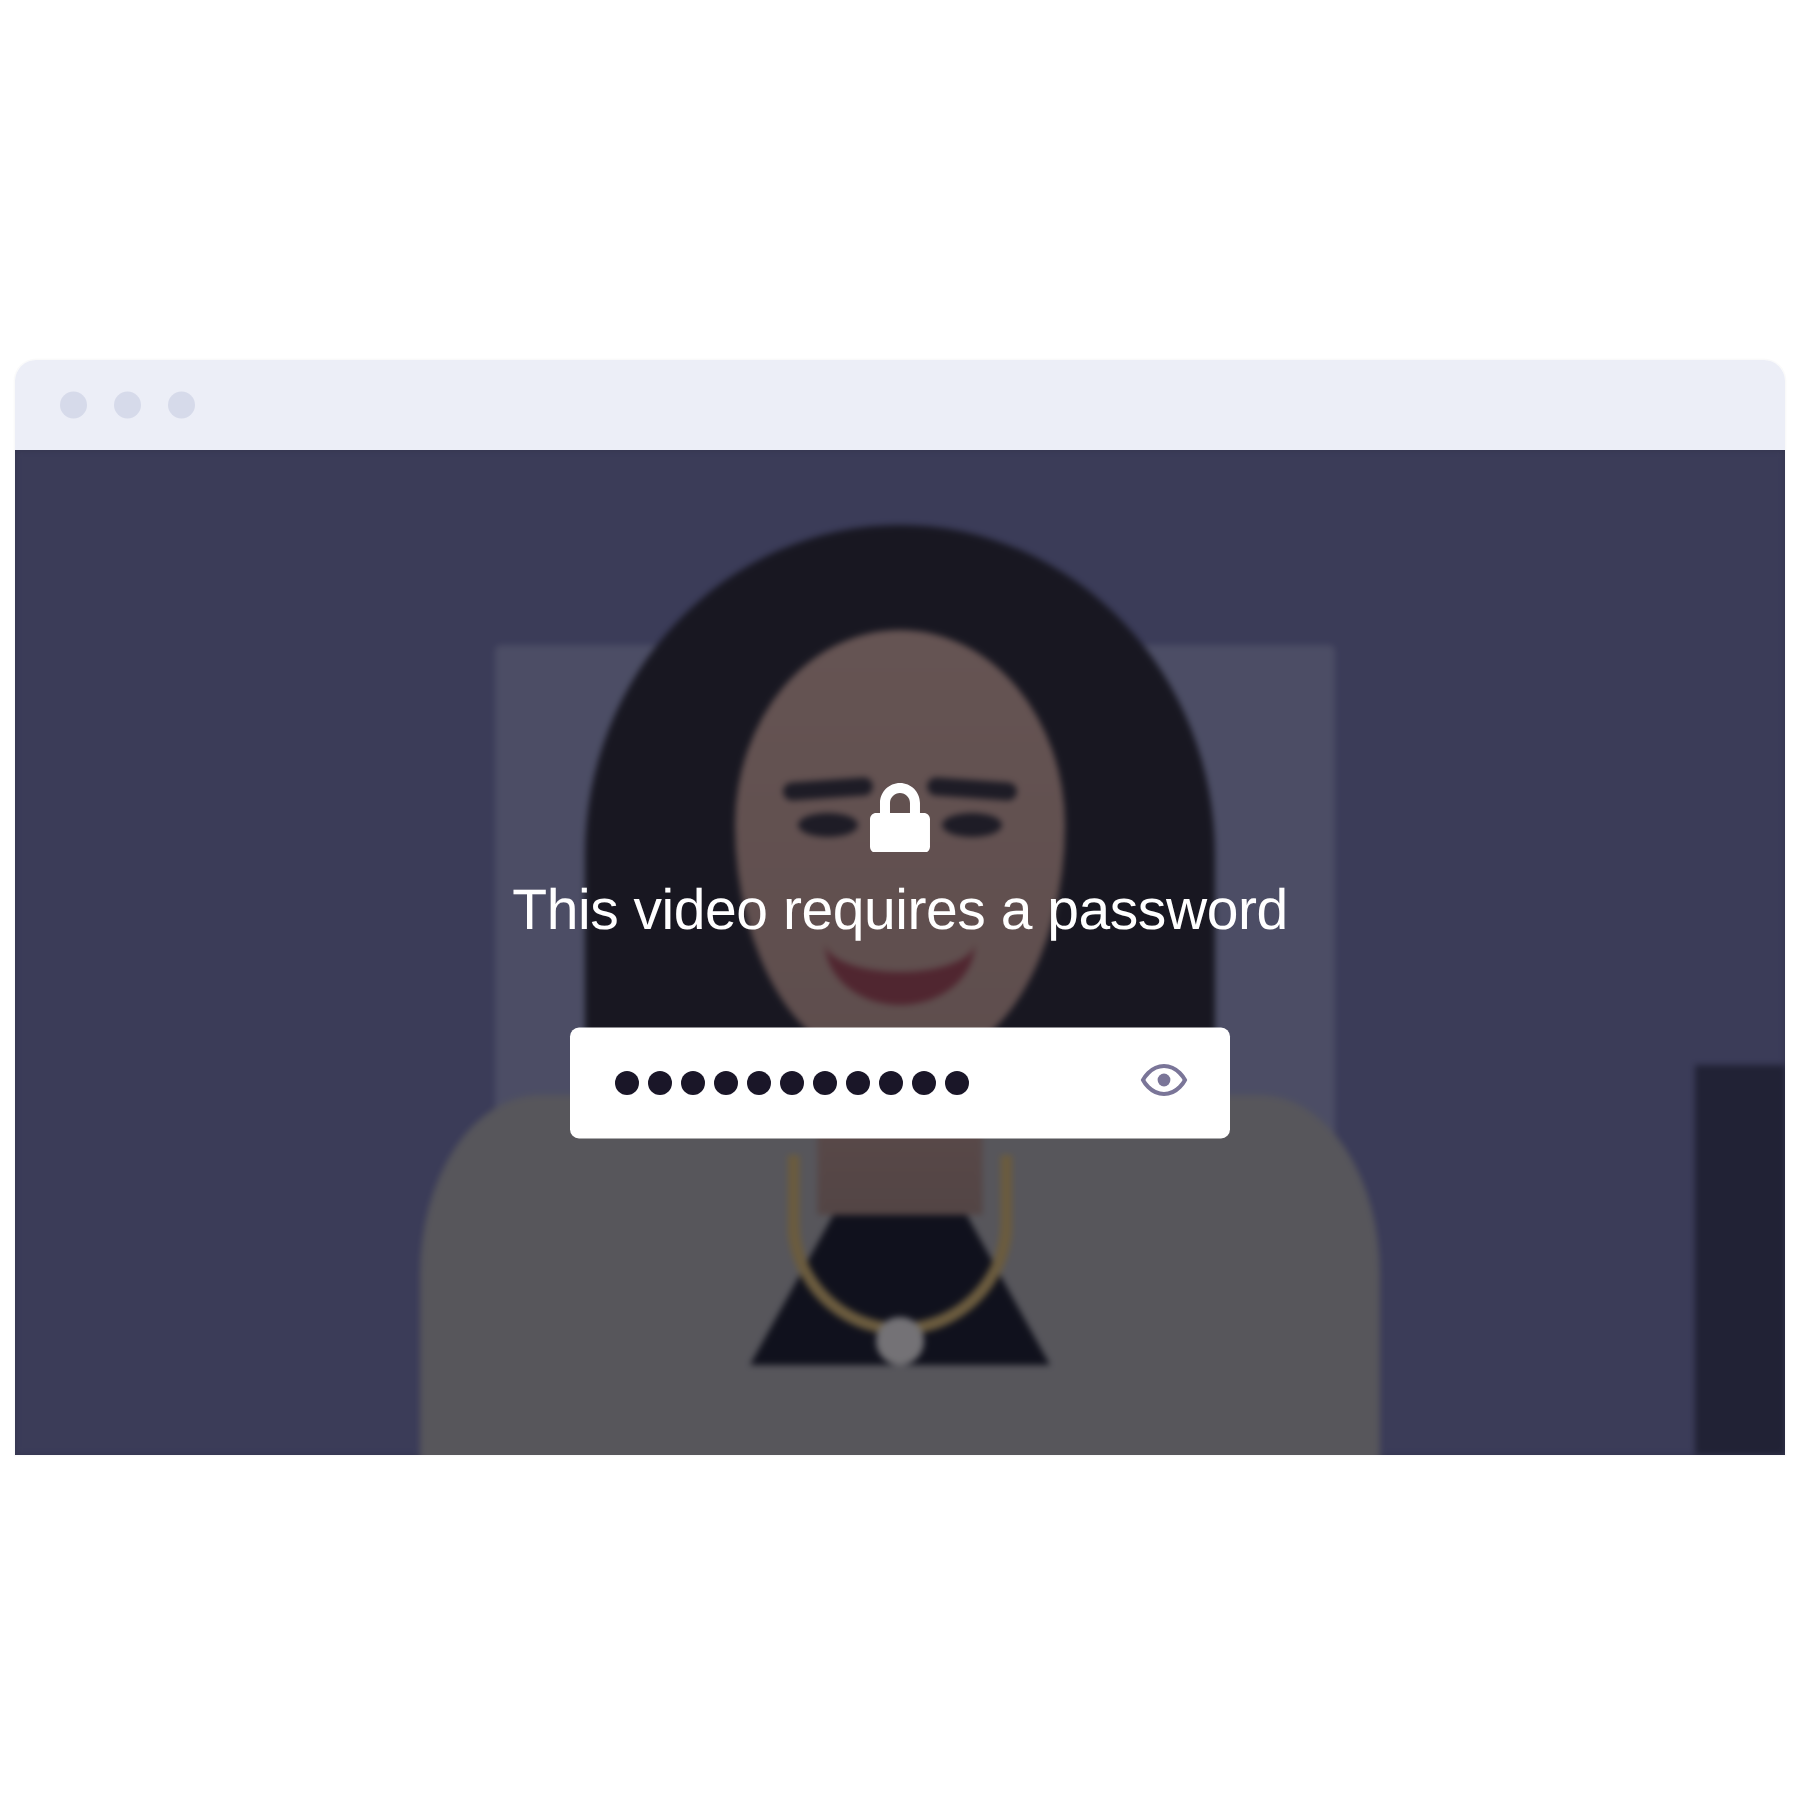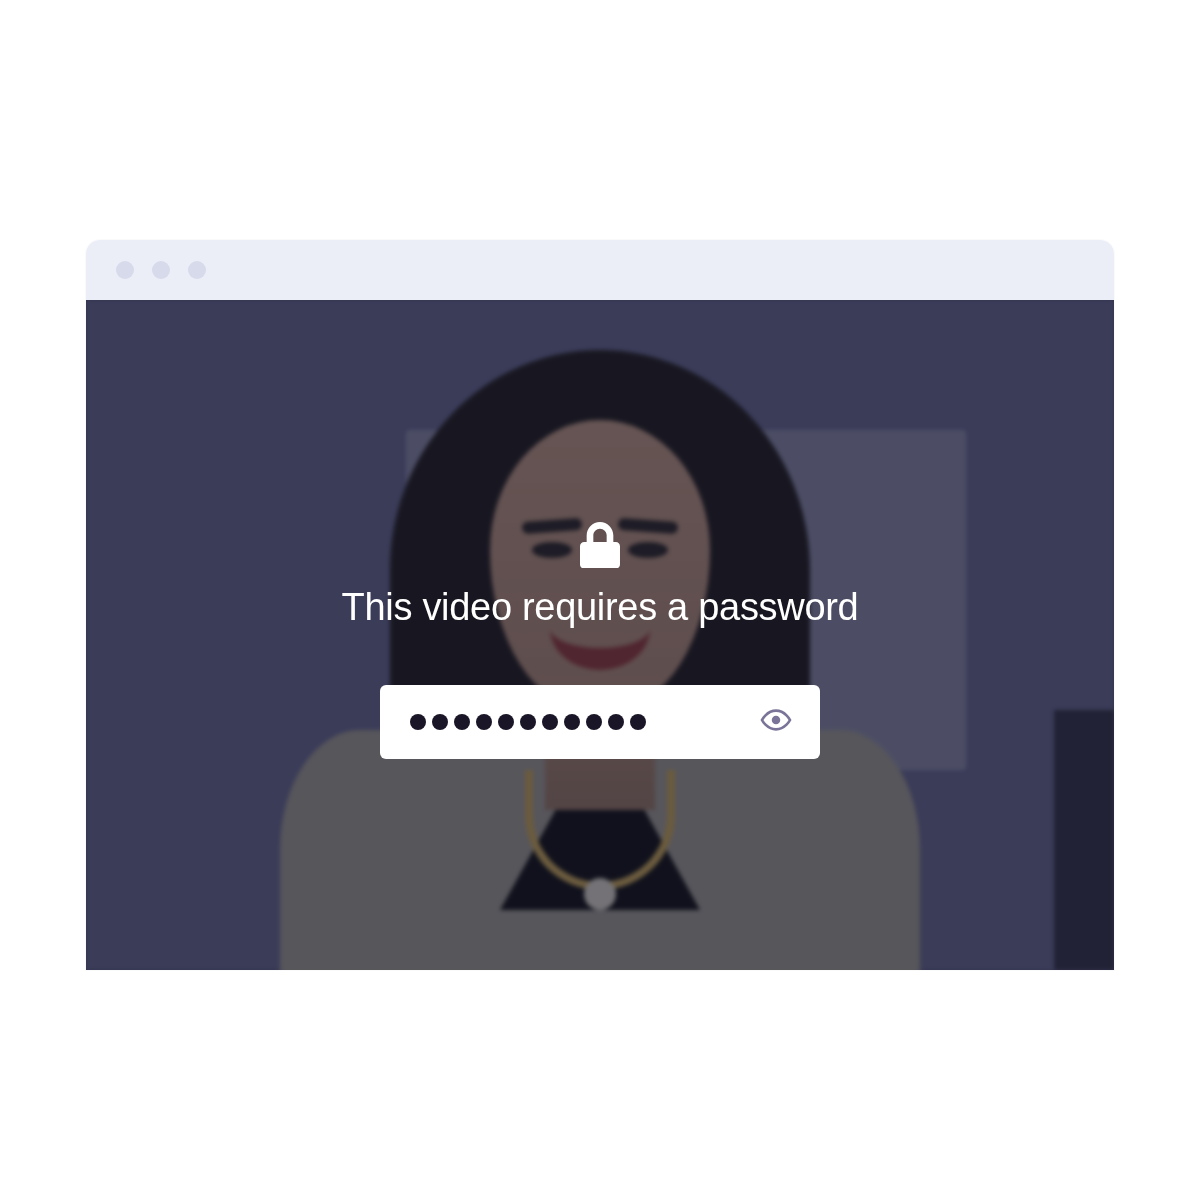--- a/index.html
+++ b/index.html
@@ -14,21 +14,21 @@
       background: #ffffff;
       font-family: -apple-system, BlinkMacSystemFont, "Segoe UI", Helvetica, Arial, sans-serif;
       display: flex;
       flex-direction: column;
       align-items: center;
       justify-content: flex-start;
       padding-top: 240px;
     }
 
     .browser-frame {
-      width: 1028px;
+      width: 1180px;
       border-radius: 14px 14px 0 0;
       overflow: hidden;
       box-shadow: 0 0 0 1px rgba(0,0,0,0.02);
     }
 
     .titlebar {
       height: 60px;
       background: #eceef7;
       display: flex;
       align-items: center;

